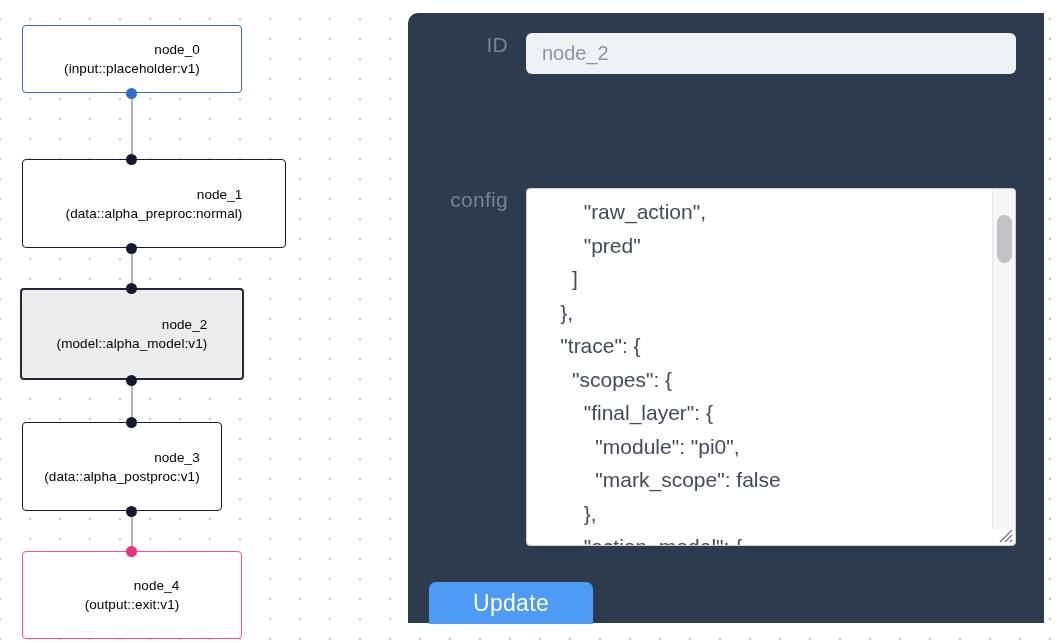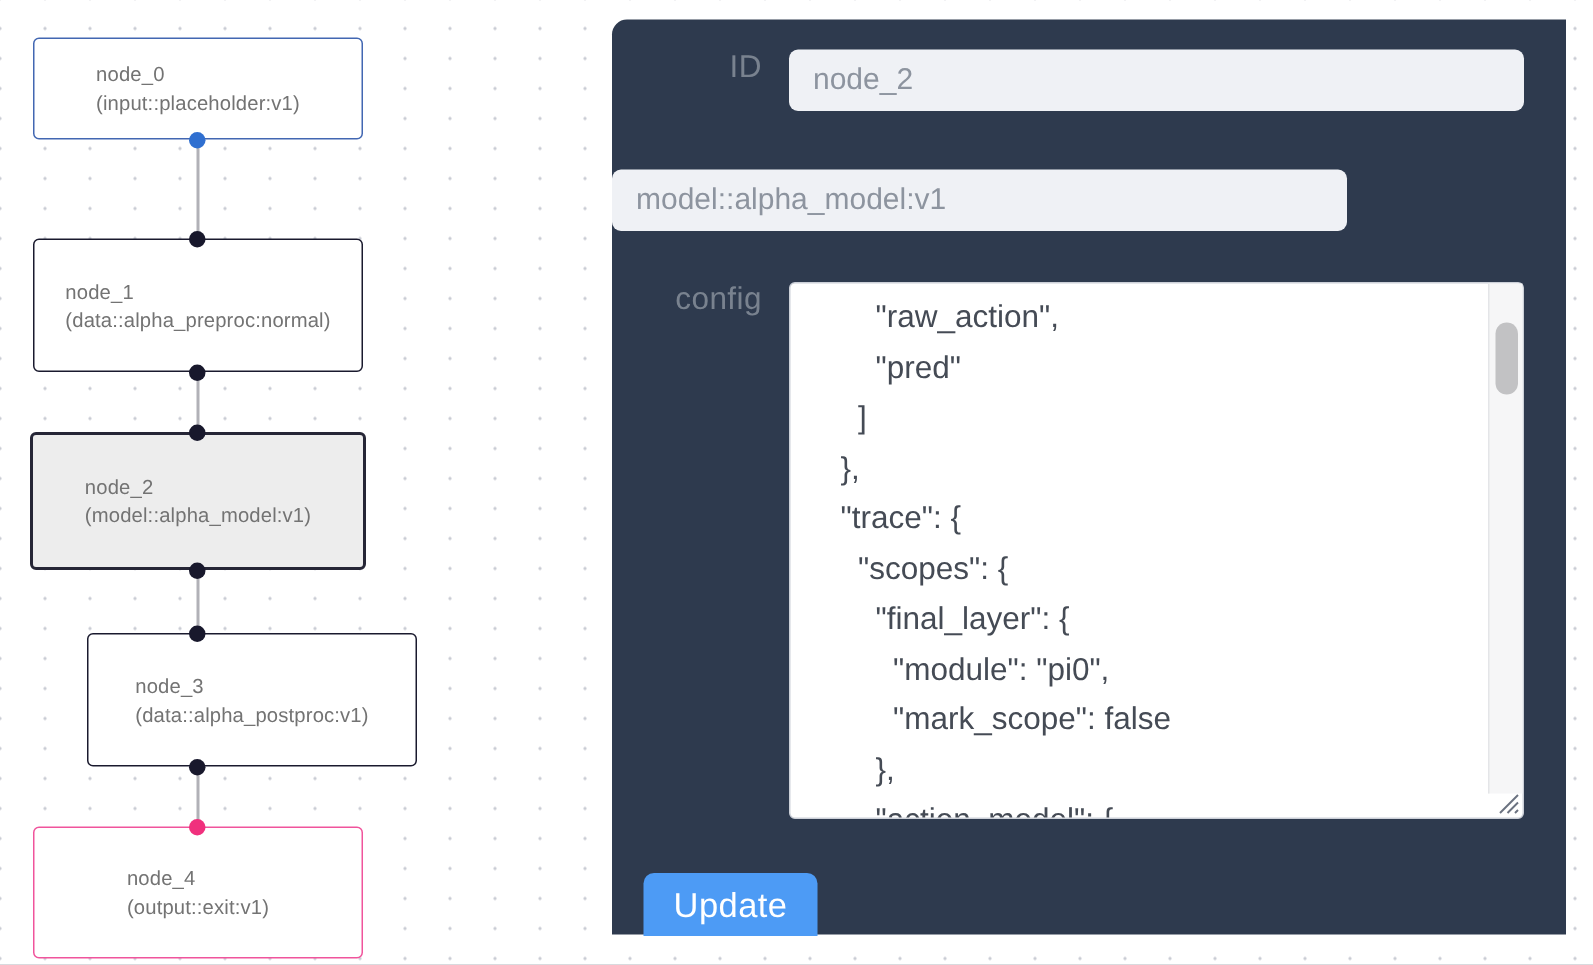--- a/index.html
+++ b/index.html
@@ -31,22 +31,22 @@
   
   .node {
     position: absolute;
     box-sizing: border-box;
     border: 1.5px solid #1a1a2e;
     border-radius: 4px;
     background: #ffffff;
     display: flex;
     align-items: center;
     justify-content: center;
-    text-align: left;
-    color: #737373;
+    text-align: right;
+    color: #000000;
     font-size: 13.5px;
     line-height: 19px;
     letter-spacing: 0.1px;
     padding: 2px 8px;
   }
   .node .node-label {
     white-space: pre-line;
     word-break: break-word;
   }
   .node.selected {
@@ -201,21 +201,21 @@
     right: 2px;
     bottom: 2px;
     width: 18px;
     height: 18px;
   }
 
   #update-button {
     position: absolute;
     left: 429px;
     top: 582px;
-    width: 116px;
+    width: 164px;
     height: 42px;
     background: #4d9bf5;
     color: #ffffff;
     border: none;
     border-radius: 7px 7px 0 0;
     font-size: 23px;
     letter-spacing: 0.3px;
     text-align: center;
     line-height: 42px;
     cursor: pointer;
@@ -233,35 +233,35 @@
   <div class="edge" style="left:131px; top:248px; height:40px;"></div>
   <div class="edge" style="left:131px; top:380px; height:42px;"></div>
   <div class="edge" style="left:131px; top:511px; height:40px;"></div>
 
   <div class="node blue-node" style="left:22px; top:25px; width:220px; height:68px;">
     <span class="node-label">node_0
 (input::placeholder:v1)</span>
   </div>
   <div class="handle blue" style="left:126px; top:88px;"></div>
 
-  <div class="node" style="left:22px; top:159px; width:220px; height:89px;">
+  <div class="node" style="left:22px; top:159px; width:264px; height:89px;">
     <span class="node-label">node_1
 (data::alpha_preproc:normal)</span>
   </div>
   <div class="handle" style="left:126px; top:154px;"></div>
   <div class="handle" style="left:126px; top:243px;"></div>
 
   <div class="node selected" style="left:20px; top:288px; width:224px; height:92px;">
     <span class="node-label">node_2
 (model::alpha_model:v1)</span>
   </div>
   <div class="handle" style="left:126px; top:283px;"></div>
   <div class="handle" style="left:126px; top:375px;"></div>
 
-  <div class="node" style="left:22px; top:422px; width:220px; height:89px;margin-left:36px;">
+  <div class="node" style="left:22px; top:422px; width:200px; height:89px;">
     <span class="node-label">node_3
 (data::alpha_postproc:v1)</span>
   </div>
   <div class="handle" style="left:126px; top:417px;"></div>
   <div class="handle" style="left:126px; top:506px;"></div>
 
   <div class="node pink-node" style="left:22px; top:551px; width:220px; height:88px;">
     <span class="node-label">node_4
 (output::exit:v1)</span>
   </div>
@@ -270,21 +270,20 @@
 </div>
 
 <div id="config-panel">
 
   <div class="field-row" id="row-id">
     <div class="field-label">ID</div>
     <div class="field-input">node_2</div>
   </div>
 
   <div class="field-row" id="row-type">
-    <div class="field-input">model::alpha_model:v1</div>
   </div>
 
   <div class="field-row" id="row-config">
     <div class="field-label">config</div>
     <div id="config-textarea-wrap">
       <div id="config-textarea">        "raw_action",
         "pred"
       ]
     },
     "trace": {

